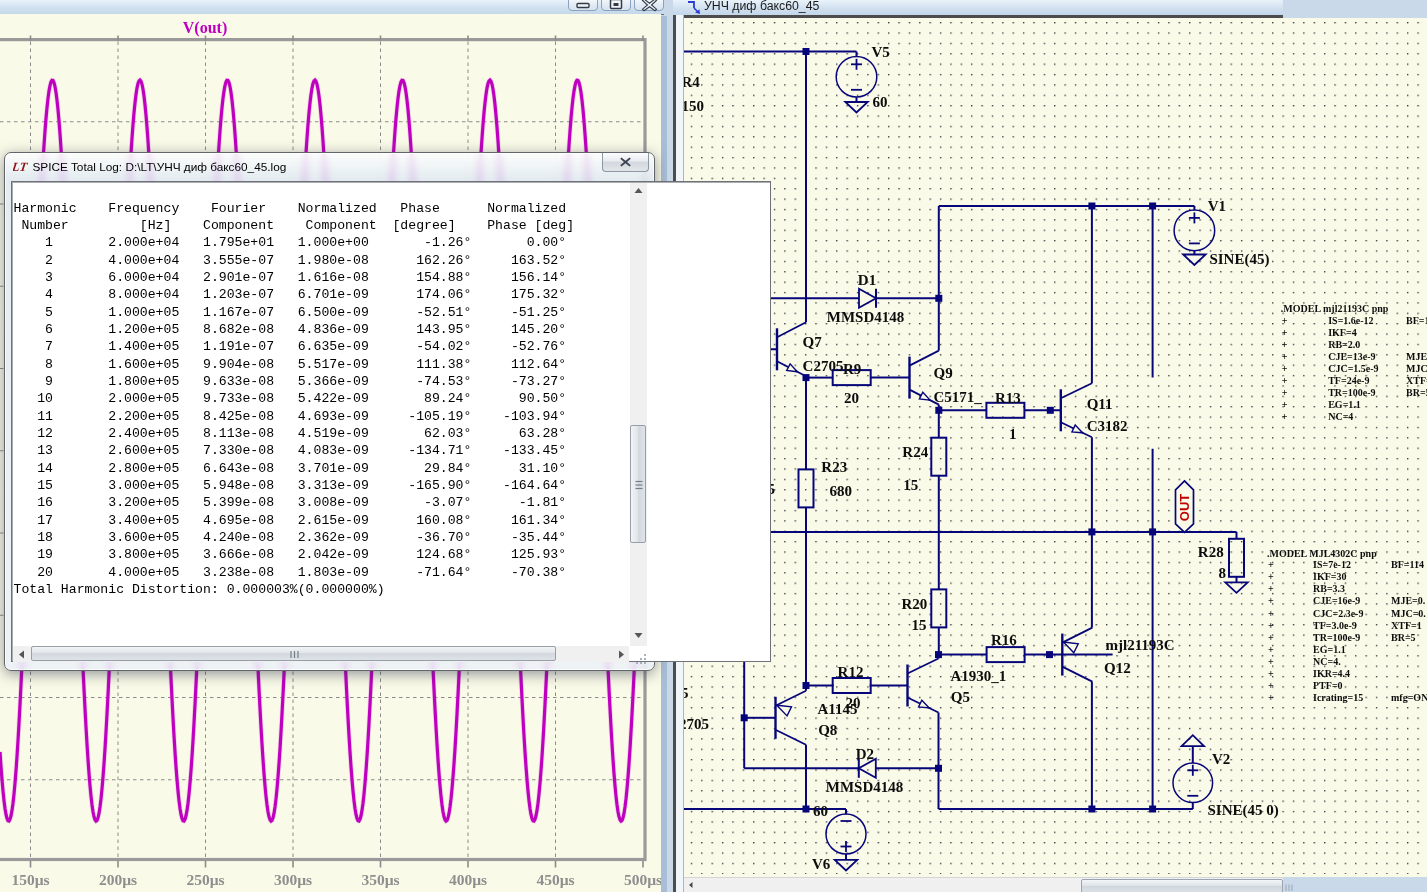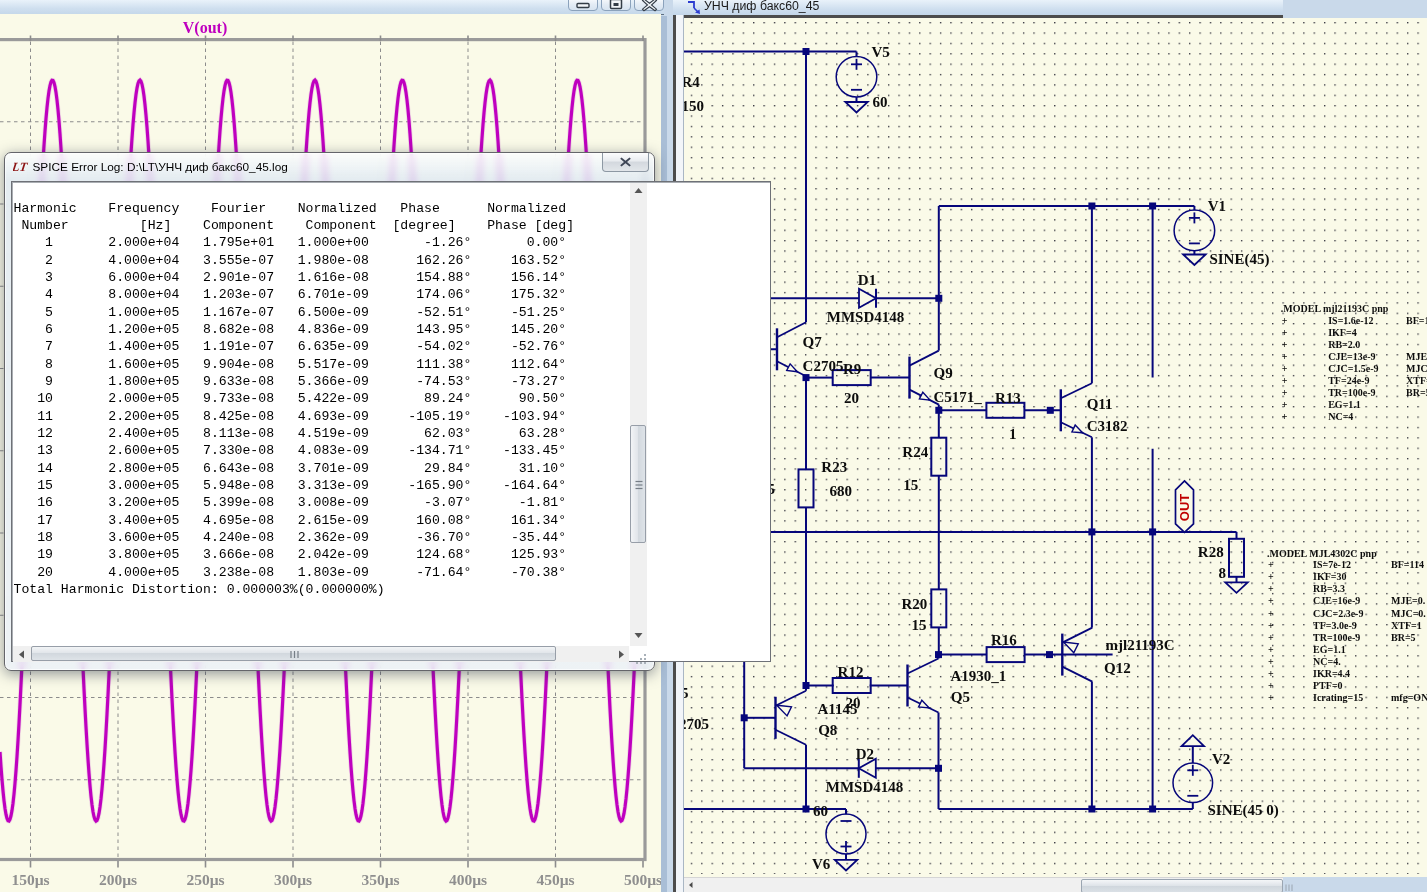--- a/index.html
+++ b/index.html
@@ -363,21 +363,21 @@
 <text x="1313" y="688.7999999999995" font-family="Liberation Serif" font-size="10" font-weight="bold" fill="#0d0d0d">PTF=0</text>
 <text x="1268" y="700.8499999999995" font-family="Liberation Serif" font-size="10" font-weight="bold" fill="#0d0d0d">+</text>
 <text x="1313" y="700.8499999999995" font-family="Liberation Serif" font-size="10" font-weight="bold" fill="#0d0d0d">Icrating=15</text>
 <text x="1391" y="700.8499999999995" font-family="Liberation Serif" font-size="10" font-weight="bold" fill="#0d0d0d">mfg=ON</text>
 </svg>
 </div>
 <div id="dlg">
  <svg width="16" height="13" style="position:absolute;left:7.5px;top:8px;">
       <text x="0" y="10" font-family="Liberation Serif" font-size="12.5" font-weight="bold" font-style="italic" fill="#8c1414" transform="skewX(-8)">LT</text>
     </svg>
- <div id="dlgtitle">SPICE Error Log: D:\LT\УНЧ диф бакс60_45.log</div>
+ <div id="dlgtitle">SPICE Total Log: D:\LT\УНЧ диф бакс60_45.log</div>
  <div id="dlgclose"><svg width="45" height="18">
         <path d="M18.5,4.5 L22.5,7.7 L26.5,4.5 L27.8,5.8 L24,9 L27.8,12.2 L26.5,13.5 L22.5,10.3 L18.5,13.5 L17.2,12.2 L21,9 L17.2,5.8 Z" fill="#3d4555"></path>
       </svg></div>
  <div id="dlgbody">
    <pre id="dlgpre">Harmonic    Frequency    Fourier    Normalized   Phase      Normalized
  Number         [Hz]    Component    Component  [degree]    Phase [deg]
     1       2.000e+04   1.795e+01   1.000e+00       -1.26°       0.00°
     2       4.000e+04   3.555e-07   1.980e-08      162.26°     163.52°
     3       6.000e+04   2.901e-07   1.616e-08      154.88°     156.14°
     4       8.000e+04   1.203e-07   6.701e-09      174.06°     175.32°

